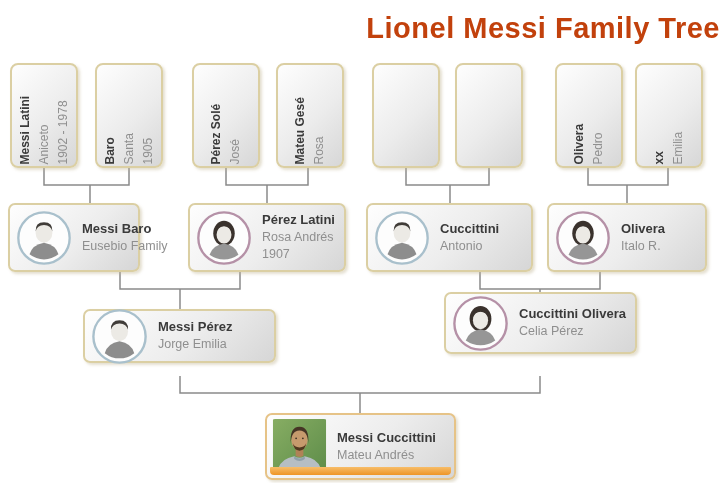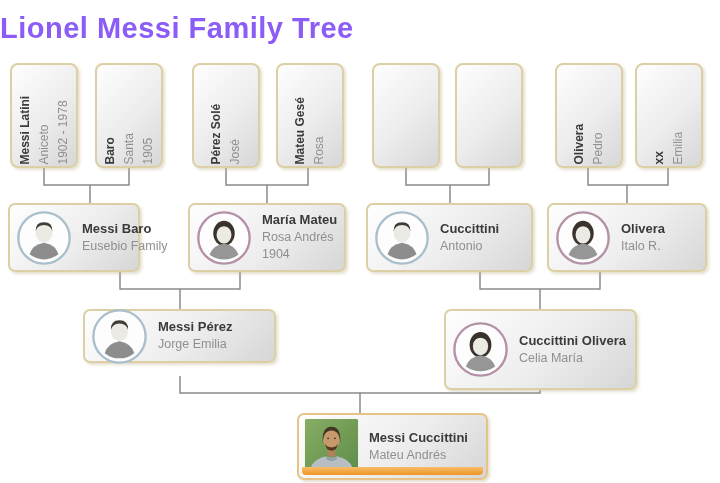--- a/index.html
+++ b/index.html
@@ -1,22 +1,22 @@
 <!DOCTYPE html>
 <html><head>
 <meta charset="utf-8">
 <style>
   html,body{margin:0;padding:0;background:#fff;}
   .stage{
     position:relative;width:720px;height:483px;background:#ffffff;overflow:hidden;
     font-family:"Liberation Sans","DejaVu Sans",sans-serif;
   }
   .title{
-    position:absolute;top:12px;left:0;width:720px;text-align:left;
-    font-size:29px;font-weight:bold;color:#8b5cf6;letter-spacing:.5px;
+    position:absolute;top:12px;left:0;width:720px;text-align:right;
+    font-size:29px;font-weight:bold;color:#c2410c;letter-spacing:.5px;
   }
   .connectors{position:absolute;left:0;top:0;pointer-events:none;}
   
   .vbox{
     position:absolute;top:63px;width:68px;height:105px;box-sizing:border-box;
     border:2px solid #dbcfa3;border-radius:8px;
     background:linear-gradient(135deg,#fefefe 0%,#ececec 55%,#d7d7d7 100%);
     box-shadow:2px 2px 3px rgba(196,185,150,.45);
   }
   .vtext{
@@ -27,21 +27,21 @@
   .vtext span{white-space:nowrap;font-size:12px;}
   .vsurname{font-weight:bold;color:#3a3a3a;}
   .vsub{color:#8f8f8f;}
   
   .card{
     position:absolute;box-sizing:border-box;display:flex;align-items:center;
     border:2px solid #dbcfa3;border-radius:7px;padding-left:6px;gap:10px;
     background:linear-gradient(135deg,#fefefe 0%,#ededed 55%,#d6d6d6 100%);
     box-shadow:2px 2px 3px rgba(196,185,150,.45);
   }
-  .card.leaf{border-color:#e6c387;padding-left:5px;margin-left:32px;}
+  .card.leaf{border-color:#e6c387;padding-left:5px;}
   .avatar{flex:0 0 auto;display:block;line-height:0;}
   .info{display:flex;flex-direction:column;gap:3px;padding-bottom:2px;}
   .surname{font-size:13px;font-weight:bold;color:#3a3a3a;white-space:nowrap;}
   .sub{font-size:12.5px;color:#8f8f8f;white-space:nowrap;}
   .sub:empty{display:none;}
   .strip{
     position:absolute;left:3px;right:3px;bottom:3px;height:8px;
     border-radius:1px 1px 4px 4px;
     background:linear-gradient(#f7bd69,#ee9526);
   }
@@ -142,23 +142,23 @@
     <span class="avatar">
       <svg width="56" height="56" viewBox="0 0 60 60">
         <circle cx="30" cy="30" r="27.5" fill="#fdfdfd" stroke="#b591a7" stroke-width="2.5"></circle>
         <ellipse cx="30" cy="25" rx="11.5" ry="13.5" fill="#3a322d"></ellipse>
         <ellipse cx="30" cy="26.5" rx="8" ry="9.5" fill="#eceae5"></ellipse>
         <path d="M21.5 24 Q21 14.5 30 14.5 Q39 14.5 38.5 24 Q36 17.5 30 17.5 Q24 17.5 21.5 24 Z" fill="#3a322d"></path>
         <path d="M30 36 Q42.5 38 45.5 48 Q38.5 53 30 53 Q21.5 53 14.5 48 Q17.5 38 30 36 Z" fill="#969696"></path>
       </svg>
     </span>
     <div class="info">
-      <span class="surname">María Mateu</span>
+      <span class="surname">Pérez Latini</span>
       <span class="sub">Rosa Andrés</span>
-      <span class="sub">1904</span>
+      <span class="sub">1907</span>
     </div>
   </div>
 
   <div class="card" style="left:366px;top:203px;width:167px;height:69px">
     <span class="avatar">
       <svg width="56" height="56" viewBox="0 0 60 60">
         <circle cx="30" cy="30" r="27.5" fill="#fdfdfd" stroke="#a9c0cc" stroke-width="2.5"></circle>
         <ellipse cx="30" cy="24.5" rx="9" ry="10.5" fill="#eceae5"></ellipse>
         <path d="M21 23 Q20.5 13 30 13 Q39.5 13 39 23 Q37.5 16.5 30 16.2 Q22.5 16.5 21 23 Z" fill="#403c38"></path>
         <path d="M30 35 Q42.5 37 45.5 47.5 Q38.5 53 30 53 Q21.5 53 14.5 47.5 Q17.5 37 30 35 Z" fill="#8d8d8d"></path>
@@ -196,33 +196,33 @@
         <path d="M21 23 Q20.5 13 30 13 Q39.5 13 39 23 Q37.5 16.5 30 16.2 Q22.5 16.5 21 23 Z" fill="#403c38"></path>
         <path d="M30 35 Q42.5 37 45.5 47.5 Q38.5 53 30 53 Q21.5 53 14.5 47.5 Q17.5 37 30 35 Z" fill="#8d8d8d"></path>
       </svg>
     </span>
     <div class="info">
       <span class="surname">Messi Pérez</span>
       <span class="sub">Jorge Emilia</span>
     </div>
   </div>
 
-  <div class="card" style="left:444px;top:309px;width:193px;height:81px">
+  <div class="card" style="left:444px;top:292px;width:193px;height:62px">
     <span class="avatar">
       <svg width="57" height="57" viewBox="0 0 60 60">
         <circle cx="30" cy="30" r="27.5" fill="#fdfdfd" stroke="#b591a7" stroke-width="2.5"></circle>
         <ellipse cx="30" cy="25" rx="11.5" ry="13.5" fill="#3a322d"></ellipse>
         <ellipse cx="30" cy="26.5" rx="8" ry="9.5" fill="#eceae5"></ellipse>
         <path d="M21.5 24 Q21 14.5 30 14.5 Q39 14.5 38.5 24 Q36 17.5 30 17.5 Q24 17.5 21.5 24 Z" fill="#3a322d"></path>
         <path d="M30 36 Q42.5 38 45.5 48 Q38.5 53 30 53 Q21.5 53 14.5 48 Q17.5 38 30 36 Z" fill="#969696"></path>
       </svg>
     </span>
     <div class="info">
       <span class="surname">Cuccittini Olivera</span>
-      <span class="sub">Celia María</span>
+      <span class="sub">Celia Pérez</span>
     </div>
   </div>
 
   <div class="card leaf" style="left:265px;top:413px;width:191px;height:67px">
     <span class="photo">
       <svg width="55" height="55" viewBox="0 0 55 57">
         <defs>
           <linearGradient id="mgbg" x1="0" y1="0" x2="1" y2="1">
             <stop offset="0" stop-color="#87ad63"></stop>
             <stop offset="1" stop-color="#5d8c49"></stop>

